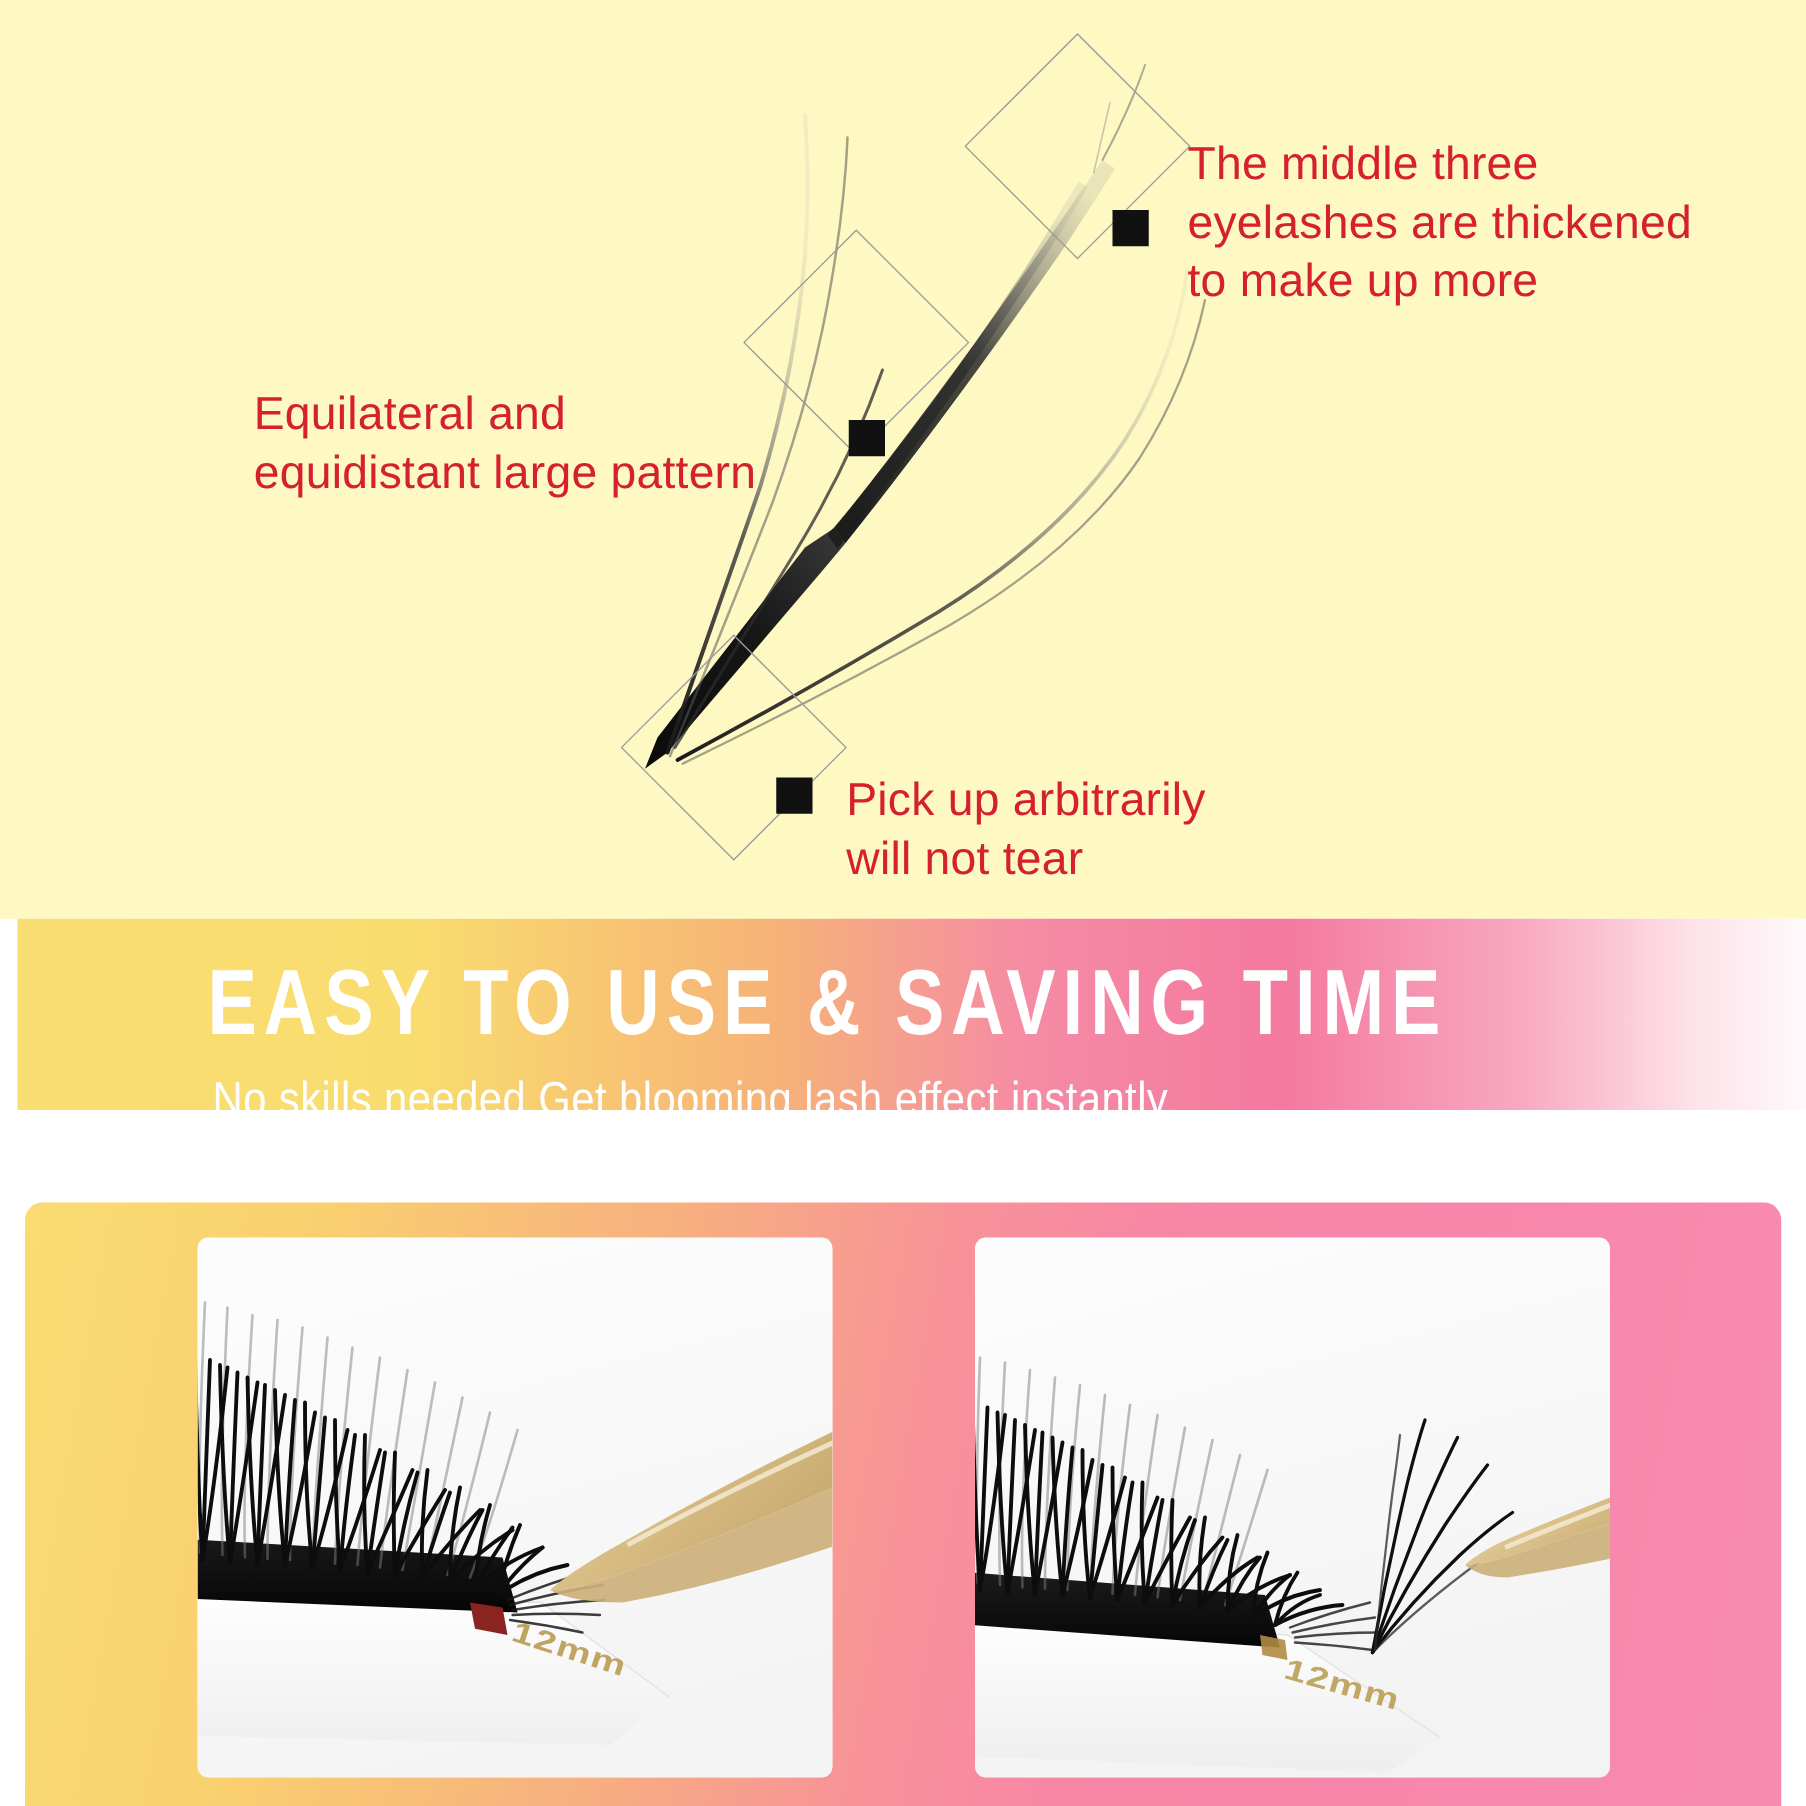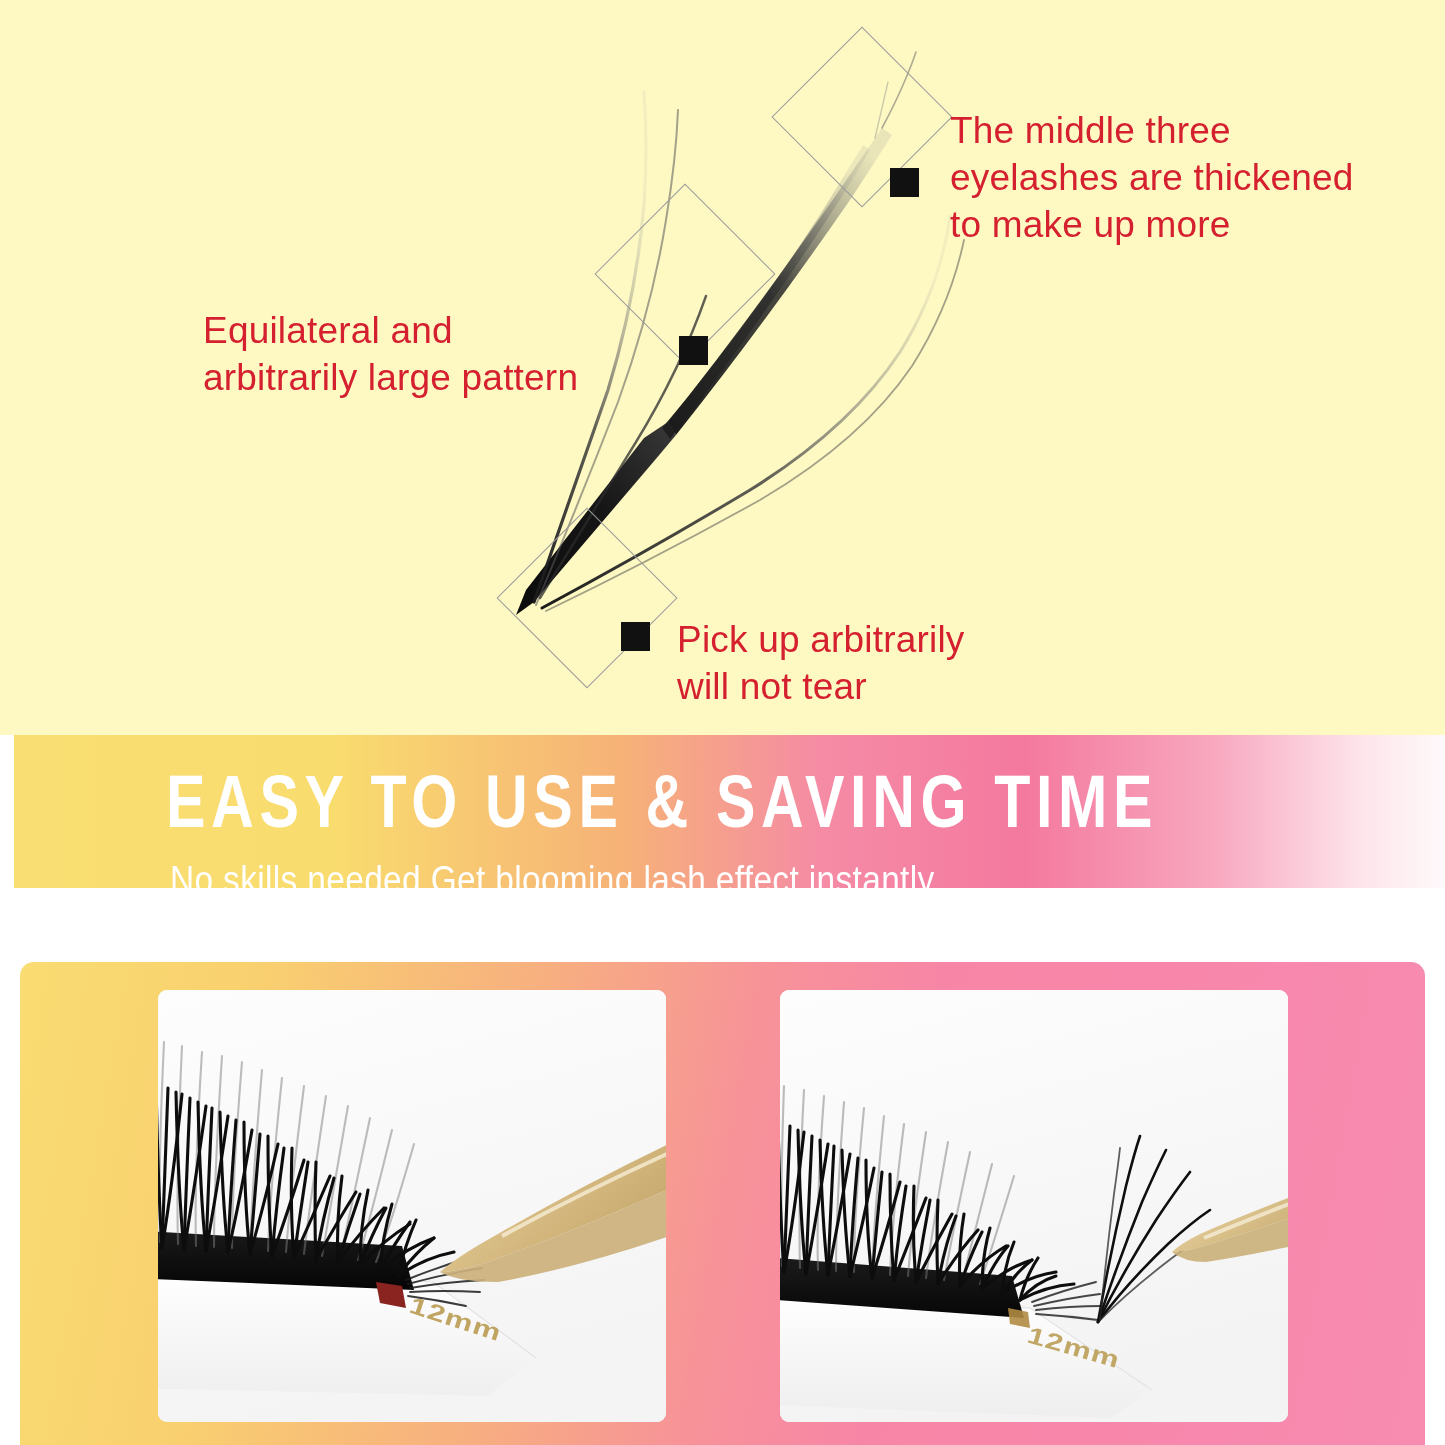--- a/index.html
+++ b/index.html
@@ -152,21 +152,21 @@
       <div class="dot" style="left:845px;top:168px;"></div>
       <div class="ctext ct-top">The middle three
 eyelashes are thickened
 to make up more</div>
     </div>
 
     <div class="callout">
       <div class="diamond" style="left:576px;top:210px;"></div>
       <div class="dot" style="left:634px;top:336px;"></div>
       <div class="ctext ct-left">Equilateral and
-arbitrarily large pattern</div>
+equidistant large pattern</div>
     </div>
 
     <div class="callout">
       <div class="diamond" style="left:478px;top:534px;"></div>
       <div class="dot" style="left:576px;top:622px;"></div>
       <div class="ctext ct-bottom">Pick up arbitrarily
 will not tear</div>
     </div>
   </div>
 

